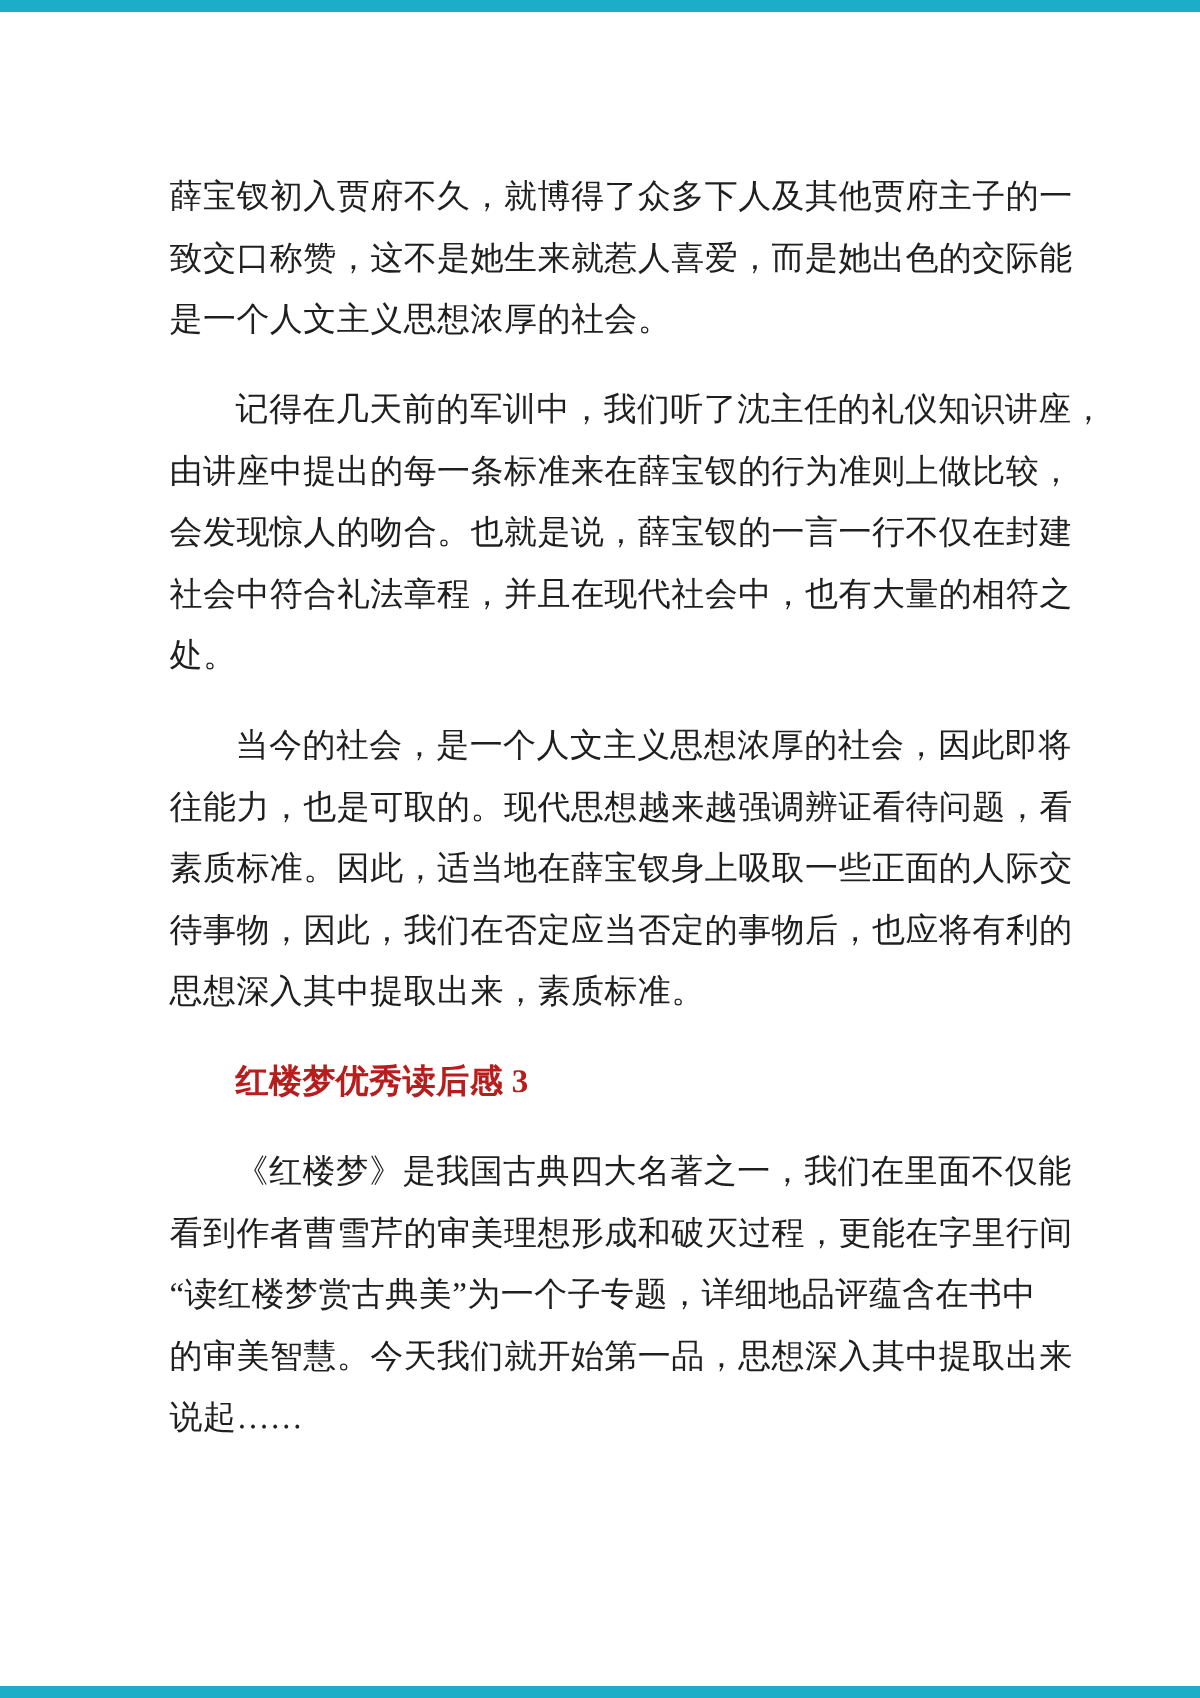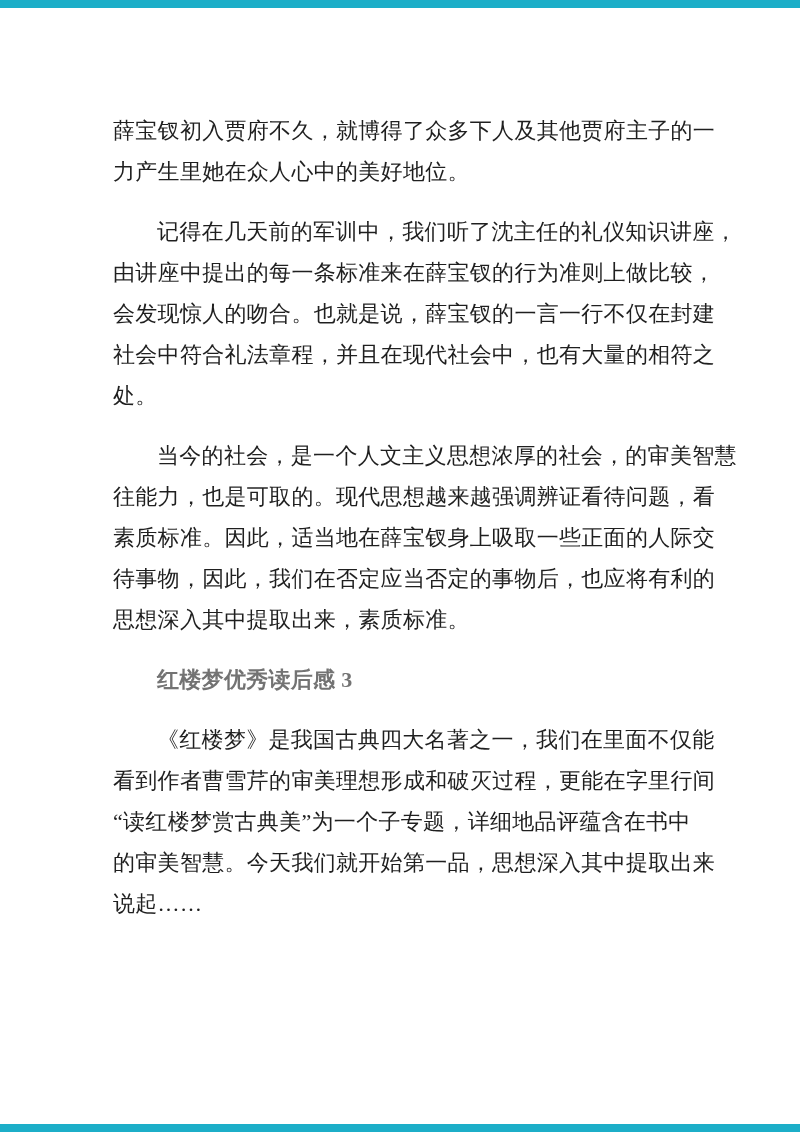--- a/index.html
+++ b/index.html
@@ -54,37 +54,38 @@
   }
 </style>
 </head>
 <body style="background: rgb(255, 255, 255);">
 
 <div class="accent-bar top" style="background: rgb(28, 174, 200);"></div>
 
 <div class="doc-content" id="doc-content" style="color: rgb(31, 31, 31);">
     <div class="paragraph">
       <div class="text-line">薛宝钗初入贾府不久，就博得了众多下人及其他贾府主子的一</div>
-      <div class="text-line">力产生里她在众人心中的美好地位。</div>
+      <div class="text-line">致交口称赞，这不是她生来就惹人喜爱，而是她出色的交际能</div>
+      <div class="text-line">是一个人文主义思想浓厚的社会。</div>
     </div>
     <div class="paragraph">
       <div class="text-line indent">记得在几天前的军训中，我们听了沈主任的礼仪知识讲座，</div>
       <div class="text-line">由讲座中提出的每一条标准来在薛宝钗的行为准则上做比较，</div>
       <div class="text-line">会发现惊人的吻合。也就是说，薛宝钗的一言一行不仅在封建</div>
       <div class="text-line">社会中符合礼法章程，并且在现代社会中，也有大量的相符之</div>
       <div class="text-line">处。</div>
     </div>
     <div class="paragraph">
-      <div class="text-line indent">当今的社会，是一个人文主义思想浓厚的社会，的审美智慧</div>
+      <div class="text-line indent">当今的社会，是一个人文主义思想浓厚的社会，因此即将</div>
       <div class="text-line">往能力，也是可取的。现代思想越来越强调辨证看待问题，看</div>
       <div class="text-line">素质标准。因此，适当地在薛宝钗身上吸取一些正面的人际交</div>
       <div class="text-line">待事物，因此，我们在否定应当否定的事物后，也应将有利的</div>
       <div class="text-line">思想深入其中提取出来，素质标准。</div>
     </div>
-    <div class="section-heading" style="color: #737373;">红楼梦优秀读后感 3</div>
+    <div class="section-heading" style="color: #b91c1c;">红楼梦优秀读后感 3</div>
     <div class="paragraph">
       <div class="text-line indent">《红楼梦》是我国古典四大名著之一，我们在里面不仅能</div>
       <div class="text-line">看到作者曹雪芹的审美理想形成和破灭过程，更能在字里行间</div>
       <div class="text-line">“读红楼梦赏古典美”为一个子专题，详细地品评蕴含在书中</div>
       <div class="text-line">的审美智慧。今天我们就开始第一品，思想深入其中提取出来</div>
       <div class="text-line">说起……</div>
     </div>
   </div>
 
 <div class="accent-bar bottom" style="background: rgb(28, 174, 200);"></div>

